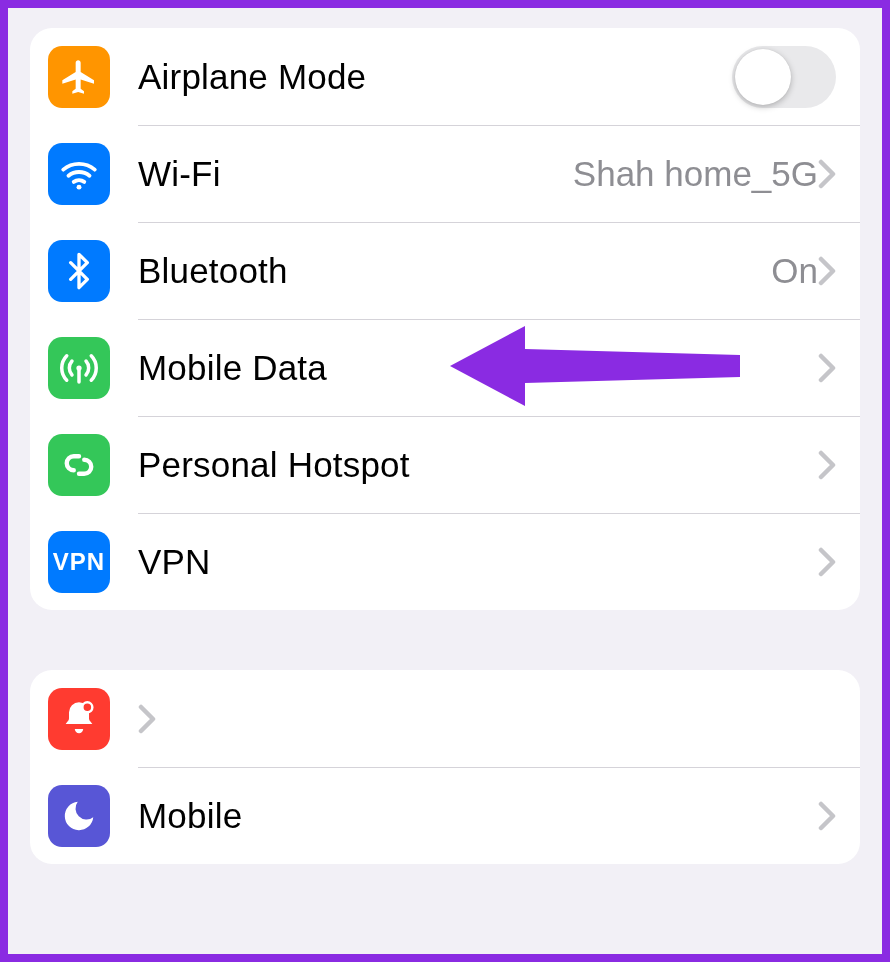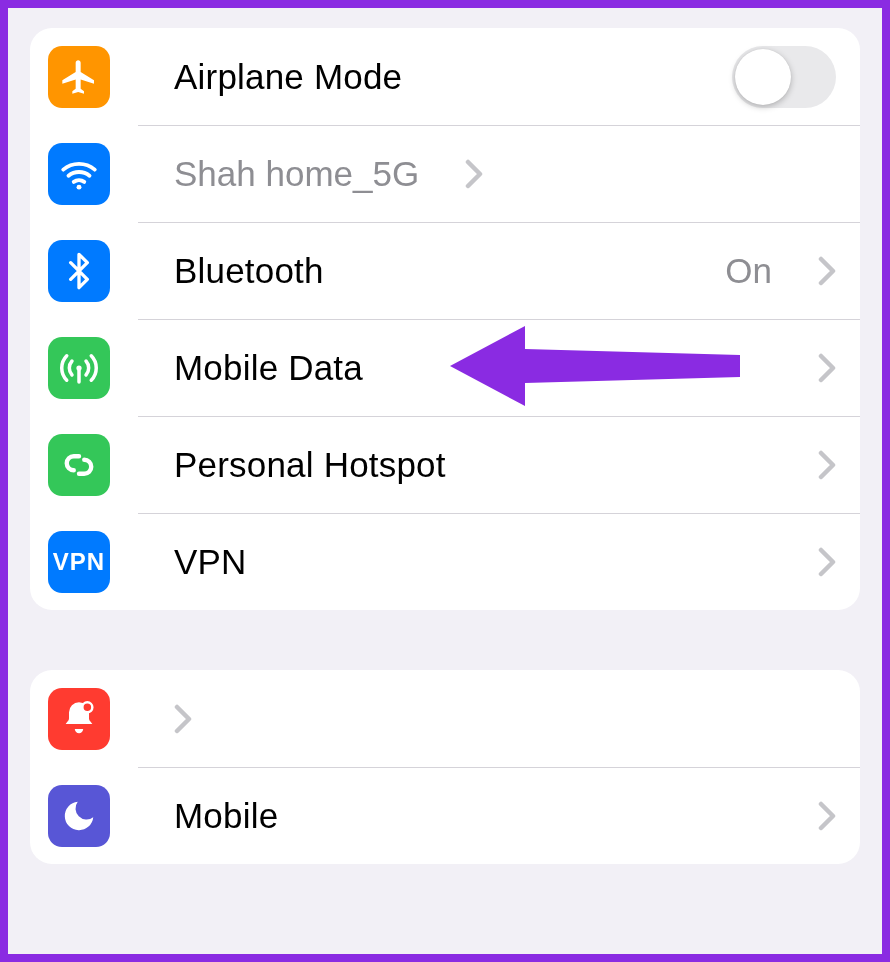--- a/index.html
+++ b/index.html
@@ -22,21 +22,20 @@
     border-radius: 22px;
     overflow: hidden;
     margin-bottom: 60px;
   }
   .row {
     display: flex;
     align-items: center;
     min-height: 97px;
     padding: 0 24px 0 18px;
     position: relative;
-    gap: 36px;
   }
   .row + .row::before {
     content: "";
     position: absolute;
     left: 108px;
     right: 0;
     top: 0;
     height: 1px;
     background: #d5d3d9;
   }
@@ -53,21 +52,21 @@
   .icon-box svg { display: block; }
   .label {
     font-size: 35px;
     color: #000;
     flex: 1;
     letter-spacing: 0.2px;
   }
   .value {
     font-size: 35px;
     color: #8e8e93;
-    margin-right: 10px;
+    margin-right: 0;
   }
   .chevron {
     color: #c5c5c9;
     flex-shrink: 0;
   }
   .chevron svg { display: block; }
   .toggle {
     width: 104px;
     height: 62px;
     background: #e9e9eb;
@@ -120,20 +119,21 @@
 
     <div class="row">
       <div class="icon-box" style="background:#007aff">
         <svg width="42" height="42" viewBox="0 0 24 24" fill="none" stroke="#fff" stroke-width="2.2" stroke-linecap="round">
           <path d="M3 9.5a14 14 0 0 1 18 0"></path>
           <path d="M6 13a9.5 9.5 0 0 1 12 0"></path>
           <path d="M9 16.5a5 5 0 0 1 6 0"></path>
           <circle cx="12" cy="19.5" r="1.4" fill="#fff" stroke="none"></circle>
         </svg>
       </div>
+      <span class="label">Wi-Fi</span>
       <span class="value">Shah home_5G</span>
       <span class="chevron">
         <svg width="18" height="30" viewBox="0 0 12 20" fill="none" stroke="#c5c5c9" stroke-width="3" stroke-linecap="round" stroke-linejoin="round">
             <path d="M2 2l8 8-8 8"></path>
           </svg>
       </span>
     </div>
 
     <div class="row">
       <div class="icon-box" style="background:#007aff">

